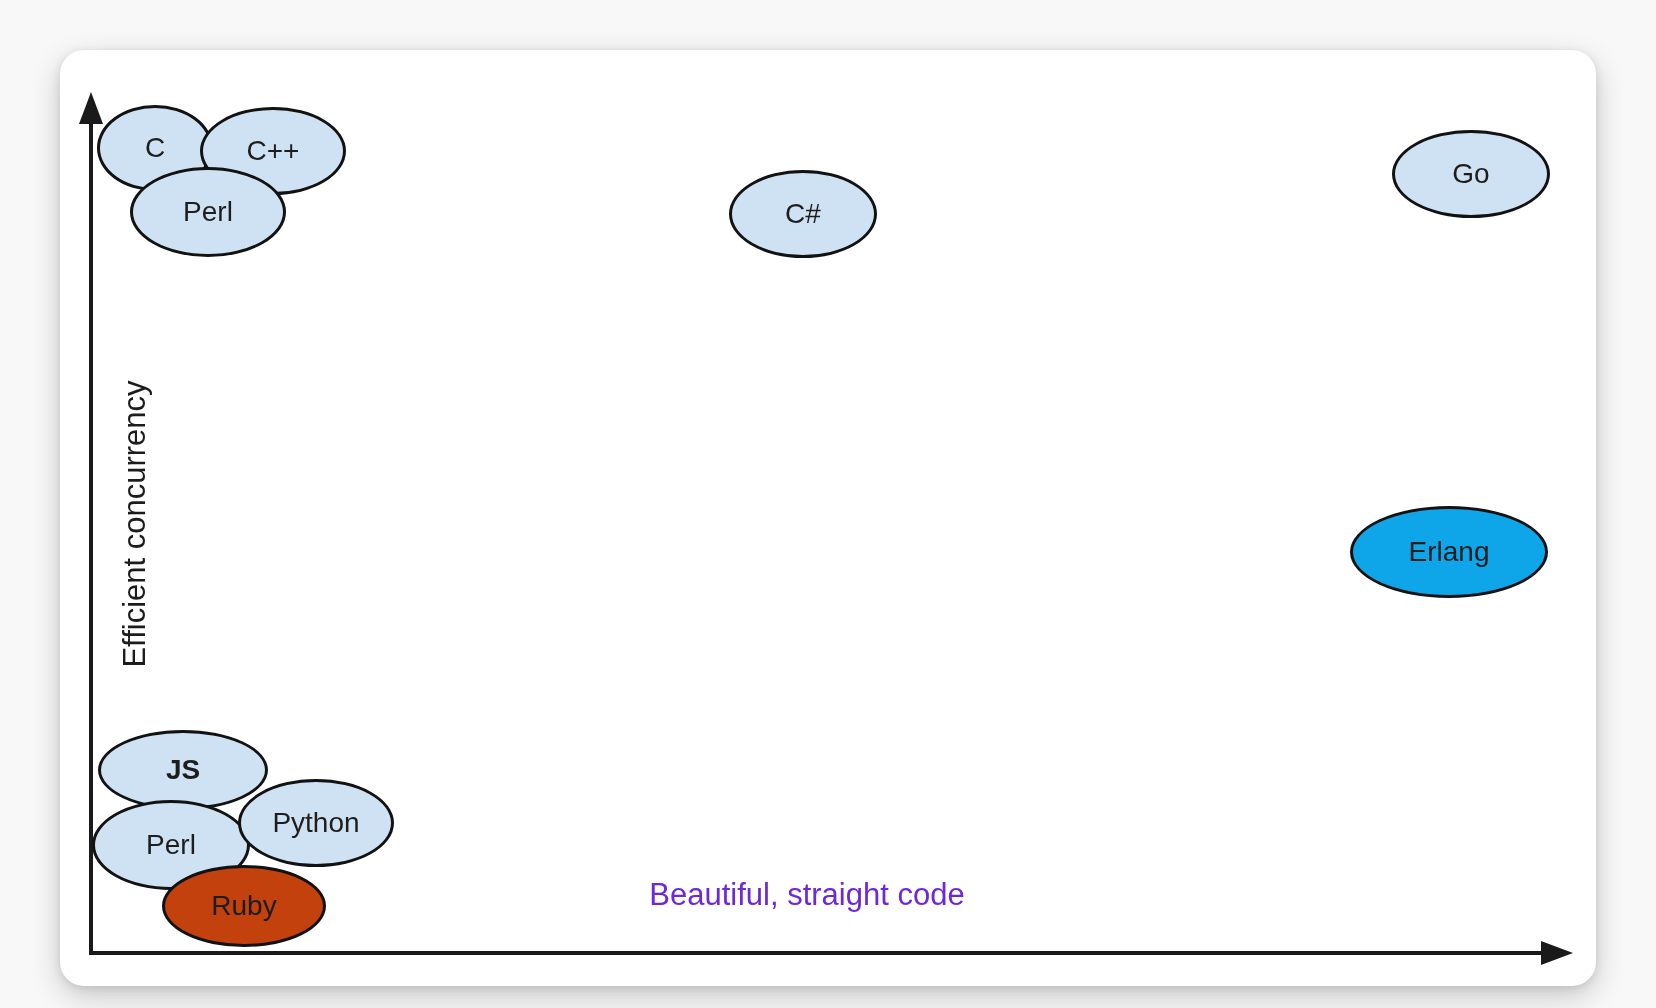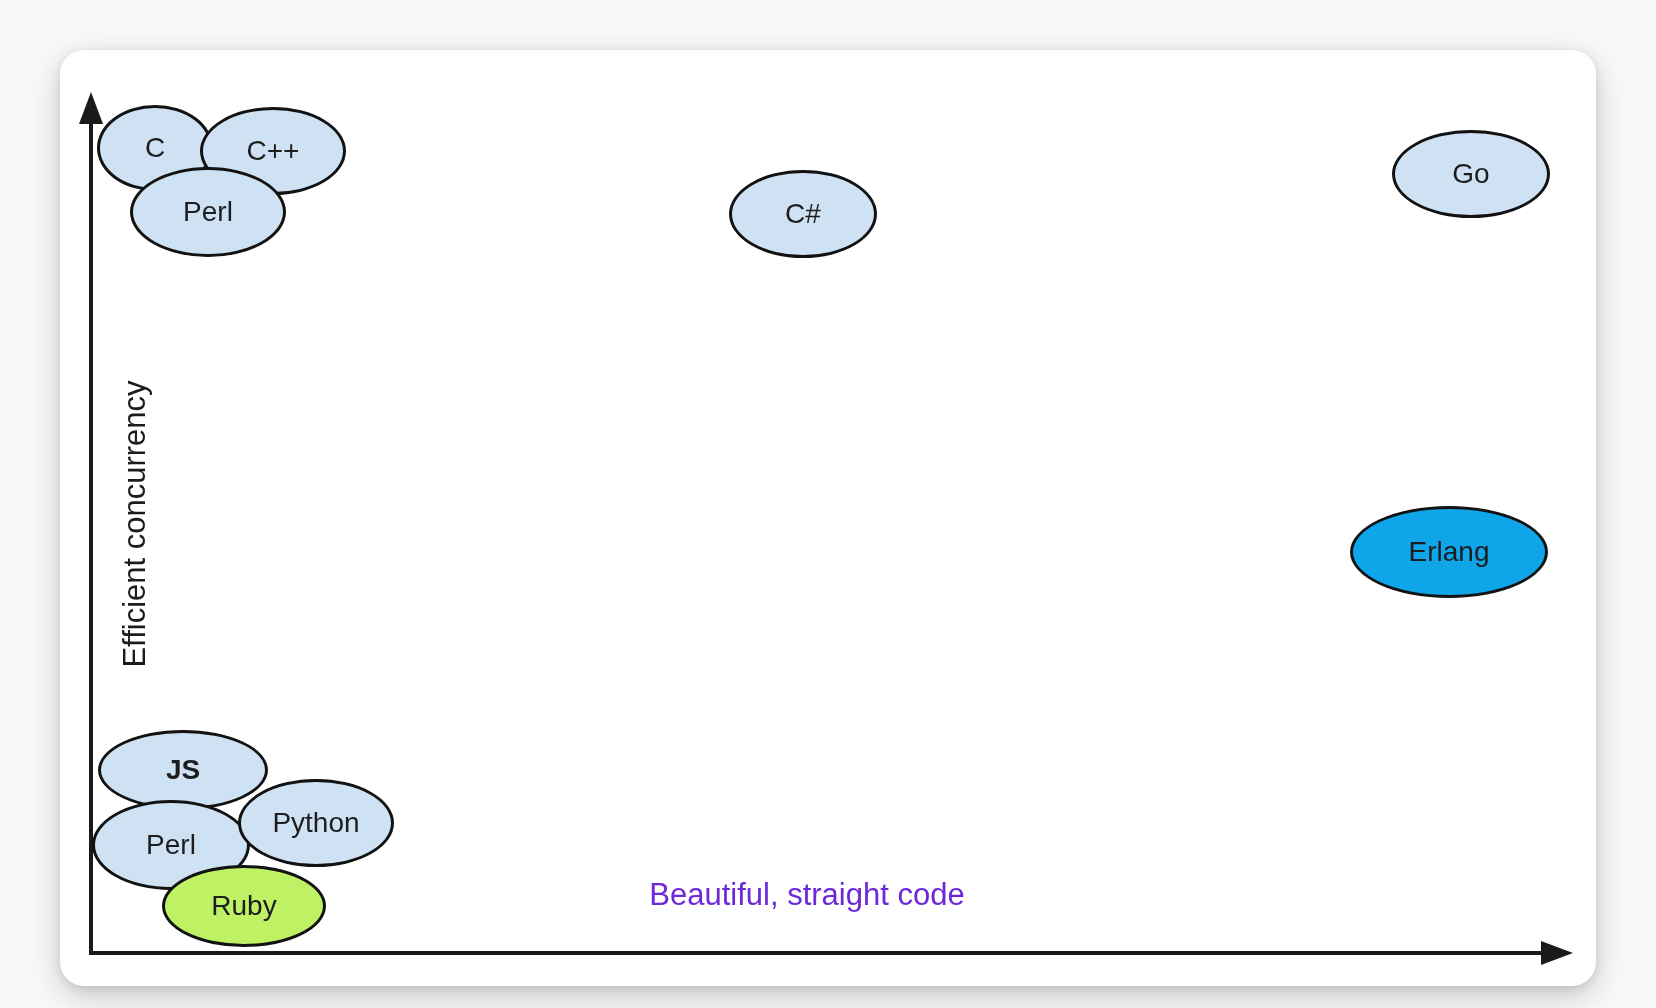--- a/index.html
+++ b/index.html
@@ -139,17 +139,17 @@
       </div>
       <div class="bubble" style="left: 98px; top: 730px; width: 170px; height: 80px; background: rgb(207, 226, 243); border-color: rgb(18, 18, 18); font-weight: bold;">
         <span>JS</span>
       </div>
       <div class="bubble" style="left: 92px; top: 800px; width: 158px; height: 90px; background: rgb(207, 226, 243); border-color: rgb(18, 18, 18);">
         <span>Perl</span>
       </div>
       <div class="bubble" style="left: 238px; top: 779px; width: 156px; height: 88px; background: rgb(207, 226, 243); border-color: rgb(18, 18, 18);">
         <span>Python</span>
       </div>
-      <div class="bubble" style="left: 162px; top: 865px; width: 164px; height: 82px; background: #bef264; border-color: rgb(18, 18, 18);">
+      <div class="bubble" style="left: 162px; top: 865px; width: 164px; height: 82px; background: #c2410c; border-color: rgb(18, 18, 18);">
         <span>Ruby</span>
       </div>
     </div>
 </div>
 
 </body></html>

